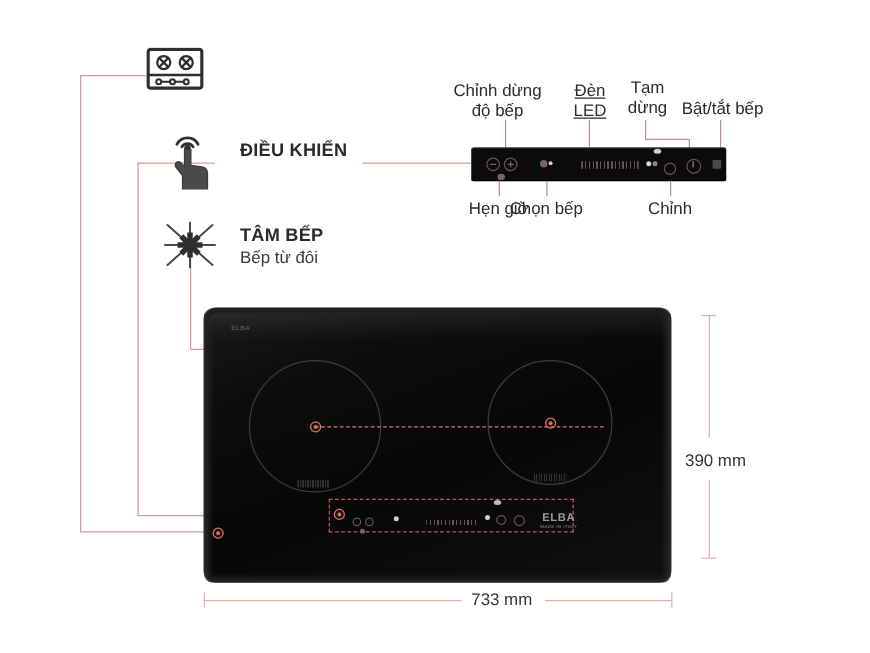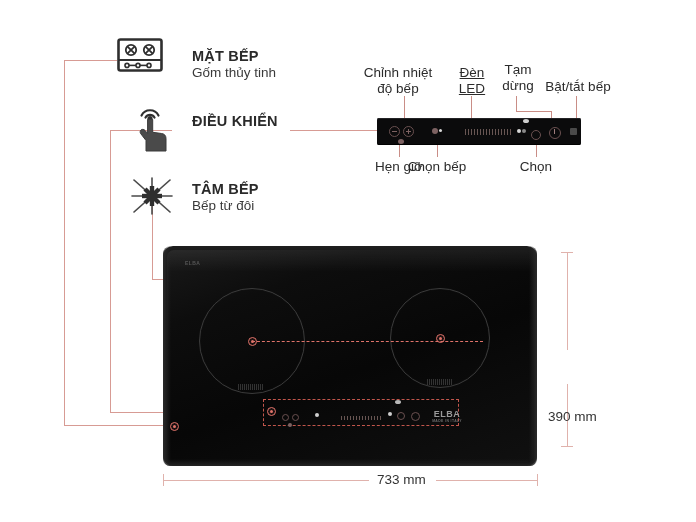--- a/index.html
+++ b/index.html
@@ -238,24 +238,20 @@
         <g fill="none" stroke="#2f2f2f" stroke-width="1.6">
           <circle cx="10" cy="27.4" r="2"></circle>
           <circle cx="21" cy="27.4" r="2"></circle>
           <circle cx="32" cy="27.4" r="2"></circle>
           <line x1="12" y1="27.4" x2="19" y2="27.4"></line>
           <line x1="23" y1="27.4" x2="30" y2="27.4"></line>
         </g>
       </svg>
     </span>
   </div>
-  <div class="abs" style="left:192px; top:48px;">
-    <div class="feat-title">MẶT BẾP</div>
-    <div class="feat-sub">Gốm thủy tinh</div>
-  </div>
 
   <div class="abs" style="left:130px; top:102px;">
     <span>
       <svg width="44" height="50" viewBox="0 0 44 50">
         <g fill="none" stroke="#2f2f2f" stroke-width="2.2" stroke-linecap="round">
           <path d="M11.5 13.5 A9.5 9.5 0 0 1 28.5 13.5"></path>
           <path d="M15.5 15.5 A5.2 5.2 0 0 1 24.5 15.5"></path>
         </g>
         <circle cx="20" cy="16.5" r="2.6" fill="#2f2f2f"></circle>
         <path d="M17.6 17.5 L17.6 31.5 L15.1 28.5
@@ -287,21 +283,21 @@
           <line x1="31" y1="13" x2="17" y2="27"></line>
         </g>
       </svg>
     </span>
   </div>
   <div class="abs" style="left:192px; top:181px;">
     <div class="feat-title">TÂM BẾP</div>
     <div class="feat-sub">Bếp từ đôi</div>
   </div>
 
-  <div class="callout abs" style="left:352px; top:65px; width:92px; white-space:pre-line;">Chỉnh nhiệt
+  <div class="callout abs" style="left:352px; top:65px; width:92px; white-space:pre-line;">Chỉnh dừng
 độ bếp</div>
   <div class="callout abs" style="left:450px; top:65px; width:44px; white-space:pre-line;text-decoration:underline;">Đèn
 LED</div>
   <div class="callout abs" style="left:496px; top:62px; width:44px; white-space:pre-line;">Tạm
 dừng</div>
   <div class="callout abs" style="left:537px; top:79px; width:82px;">Bật/tắt bếp</div>
 
   <div class="line-v thin" style="left:404px; top:96px;  height:22px;"></div>
   <div class="line-v thin" style="left:471px; top:96px;  height:22px;"></div>
   <div class="line-v thin" style="left:516px; top:96px;  height:15px;"></div>
@@ -335,21 +331,21 @@
 
     <div class="dot" style="left:193px; top:10px; width:7px; height:7px; border-radius:1px; background:#4a4a4a;"></div>
   </div>
 
   <div class="line-v thin" style="left:399px; top:145px; height:12px;"></div>
   <div class="line-v thin" style="left:437px; top:145px; height:12px;"></div>
   <div class="line-v thin" style="left:536px; top:145px; height:12px;"></div>
 
   <div class="callout abs" style="left:366px; top:159px; width:66px;">Hẹn giờ</div>
   <div class="callout abs" style="left:437px; top:159px; width:72px; margin-left:-36px;">Chọn bếp</div>
-  <div class="callout abs" style="left:536px; top:159px; width:50px; margin-left:-25px;">Chọn</div>
+  <div class="callout abs" style="left:536px; top:159px; width:50px; margin-left:-25px;">Chỉnh</div>
 
   <div id="cooktop" style="left:163px; top:246px; width:374px; height:220px;">
     <div class="glass"></div>
     <div class="sheen"></div>
     <div class="edge-left"></div>
     <div class="edge-right"></div>
     <div class="edge-bottom"></div>
 
     <div class="logo-tl" style="left:22px; top:14px;">ELBA</div>
 
@@ -381,21 +377,21 @@
     <div class="center-marker" style="left:104px; top:161px;"></div>
     <div class="center-marker" style="left:7px;   top:176px;"></div>
   </div>
 
   <div class="dash-h" style="left:252px; top:341px; width:231px;"></div>
 
   <div class="dim-v" style="left:567px; top:252px; height:98px;"></div>
   <div class="dim-v" style="left:567px; top:384px; height:62px;"></div>
   <div class="tick-h" style="left:561px; top:252px; width:12px;"></div>
   <div class="tick-h" style="left:561px; top:446px; width:12px;"></div>
-  <div class="dim-label abs" style="left:548px; top:361px;margin-top:48px;">390 mm</div>
+  <div class="dim-label abs" style="left:548px; top:361px;">390 mm</div>
 
   <div class="dim-h" style="left:163px; top:480px; width:206px;"></div>
   <div class="dim-h" style="left:436px; top:480px; width:101px;"></div>
   <div class="tick-v" style="left:163px; top:474px; height:12px;"></div>
   <div class="tick-v" style="left:537px; top:474px; height:12px;"></div>
   <div class="dim-label abs" style="left:377px; top:472px;">733 mm</div>
 
 </div>
 
 </body></html>

